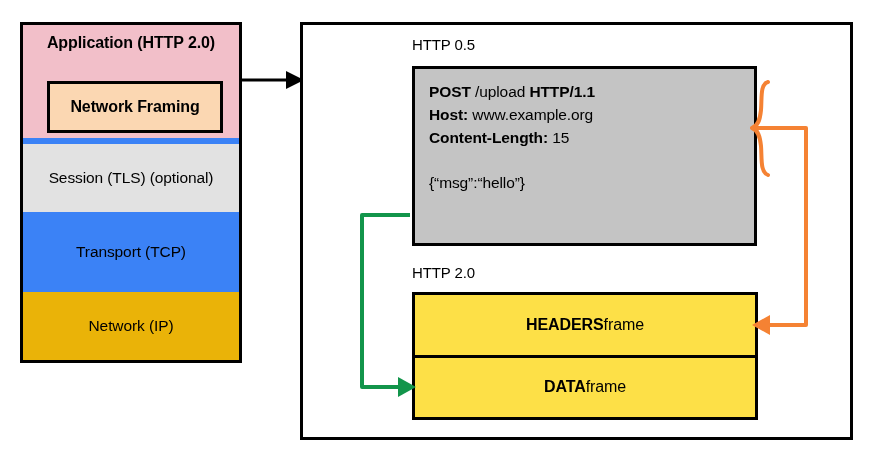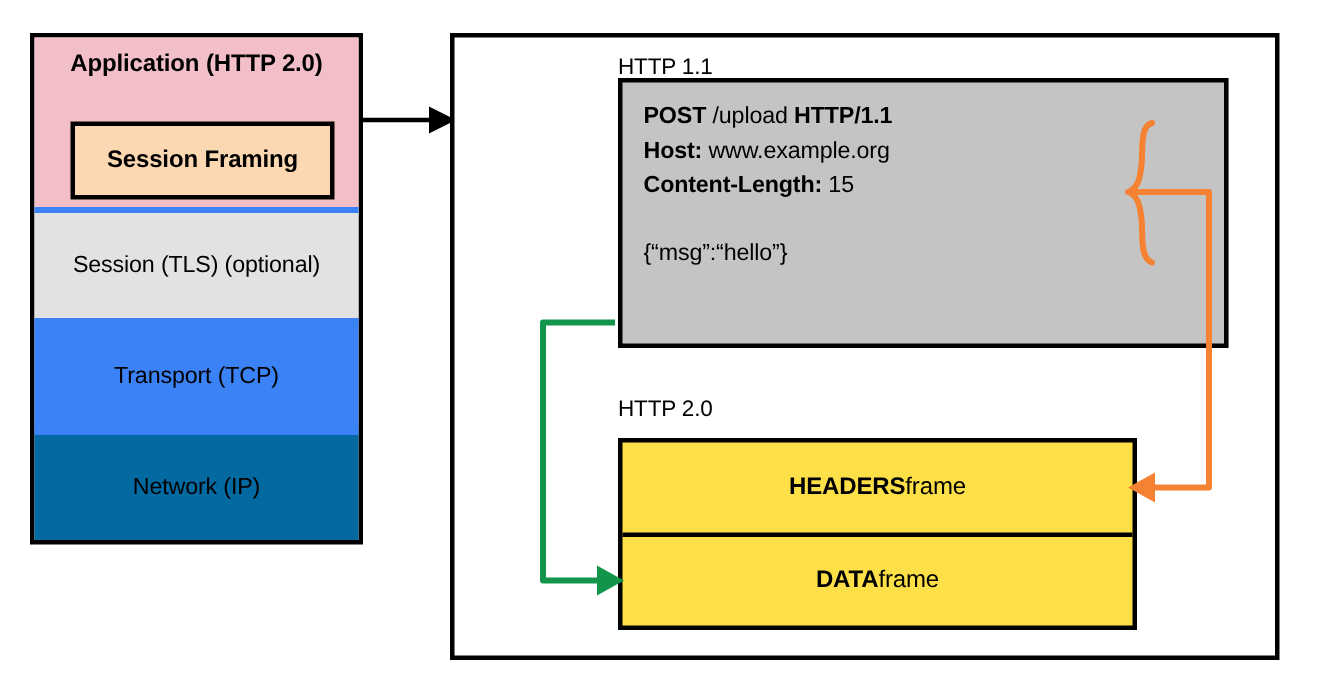--- a/index.html
+++ b/index.html
@@ -29,21 +29,21 @@
   .layer {
     box-sizing: border-box;
     display: flex;
     align-items: center;
     justify-content: center;
     position: relative;
     font-size: 15.5px;
     color: #000;
     letter-spacing: -0.1px;
   }
-  .layer + .layer { border-top: 4px solid #3b82f6; }
+  .layer + .layer { border-top: 6px solid #3b82f6; }
 
   #layer-application {
     height: 113px;
     background: #F2BFC9;
     flex-direction: column;
     justify-content: flex-start;
     padding-top: 9px;
   }
   #layer-application .layer-title {
     font-weight: bold;
@@ -58,21 +58,21 @@
     border: 3px solid #000;
     box-sizing: border-box;
     display: flex;
     align-items: center;
     justify-content: center;
     font-weight: bold;
     font-size: 16px;
   }
   #layer-session   { height: 74px; background: #E2E2E2; }
   #layer-transport { height: 74px; background: #3b82f6; }
-  #layer-network   { height: 74px; background: #0369a1; }
+  #layer-network   { height: 74px; background: #eab308; }
 
   
   #stack-arrow {
     position: absolute;
     left: 242px; top: 68px;
     width: 62px; height: 24px;
   }
 
   
   #panel {
@@ -90,22 +90,22 @@
     color: #000;
     letter-spacing: -0.1px;
     white-space: nowrap;
   }
   #label-http11 { left: 412px; top: 36px; }
   #label-http20 { left: 412px; top: 264px; }
 
   
   #http11-box {
     position: absolute;
-    left: 412px; top: 52px;
-    width: 407px; height: 180px;
+    left: 412px; top: 66px;
+    width: 345px; height: 180px;
     background: #C4C4C4;
     border: 3px solid #000;
     box-sizing: border-box;
     padding: 11px 0 0 14px;
   }
   .msg-line {
     font-size: 15.5px;
     color: #000;
     line-height: 23px;
     white-space: pre;
@@ -148,21 +148,21 @@
 </head>
 <body>
 
 <div id="canvas">
 
   <div id="stack">
 
     <div class="layer" id="layer-application">
       <span class="layer-title">Application (HTTP 2.0)</span>
       <div id="binary-framing">
-        <span>Session Framing</span>
+        <span>Network Framing</span>
       </div>
     </div>
 
     <div class="layer" id="layer-session">
       <span>Session (TLS) (optional)</span>
     </div>
 
     <div class="layer" id="layer-transport">
       <span>Transport (TCP)</span>
     </div>
@@ -172,21 +172,21 @@
     </div>
   </div>
 
   <svg id="stack-arrow" viewBox="0 0 62 24">
     <line x1="0" y1="12" x2="47" y2="12" stroke="#000" stroke-width="3"></line>
     <polygon points="44,3 62,12 44,21" fill="#000"></polygon>
   </svg>
 
   <div id="panel"></div>
 
-  <div class="section-label" id="label-http11">HTTP 1.1</div>
+  <div class="section-label" id="label-http11">HTTP 0.5</div>
 
   <div id="http11-box">
     <div class="msg-line"><b>POST</b><span> /upload </span><b>HTTP/1.1</b></div>
 
     <div class="msg-line"><b>Host:</b><span> www.example.org</span></div>
 
 
     <div class="msg-line"><b>Content-Length:</b><span> 15</span></div>
 
     <div class="msg-line" id="msg-body">{“msg”:“hello”}</div>

